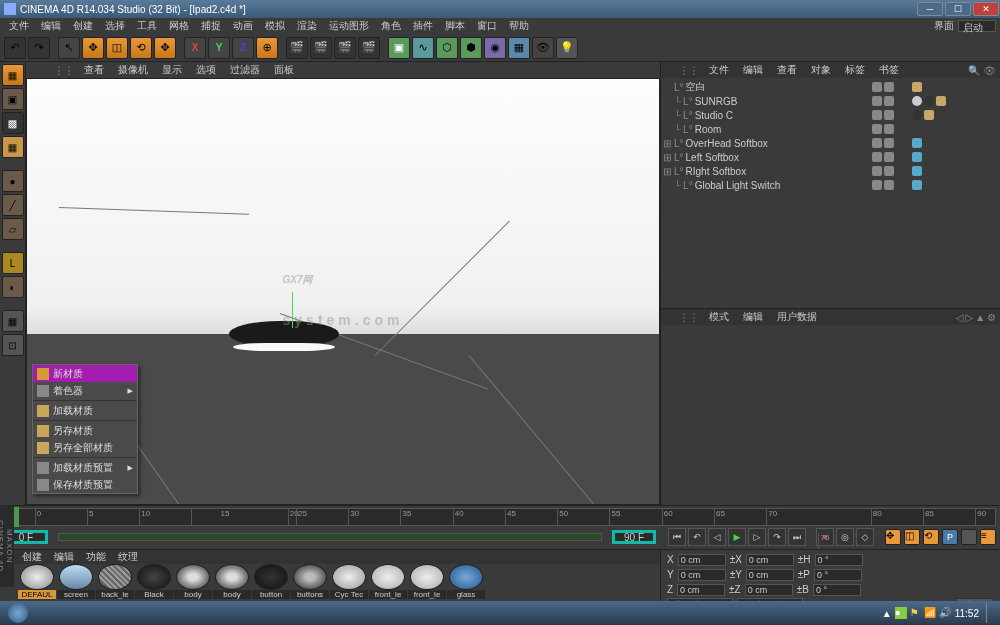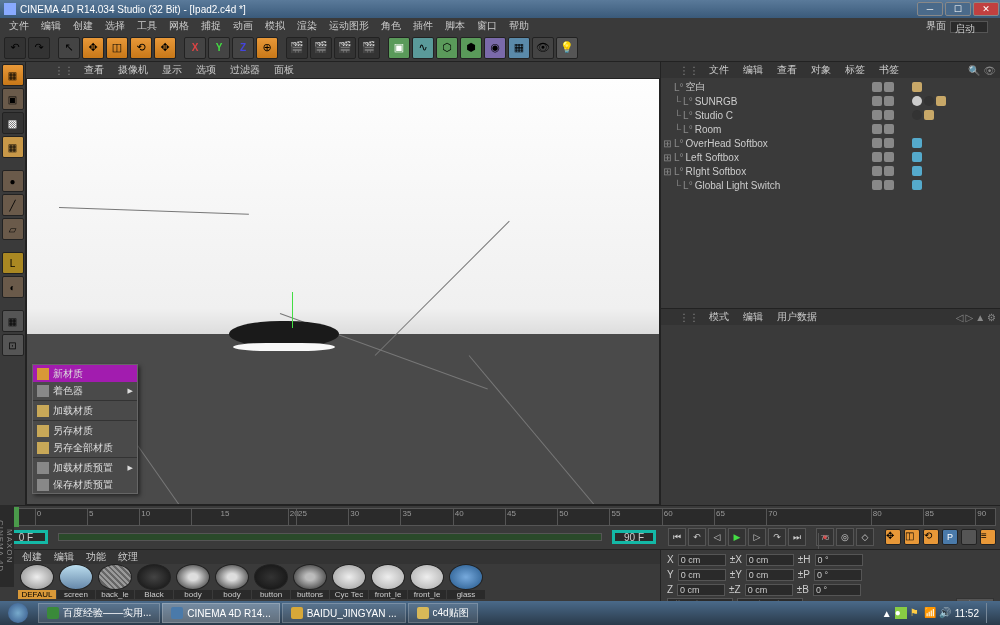--- a/index.html
+++ b/index.html
@@ -8,21 +8,21 @@
 
 .titlebar { height: 18px; background: linear-gradient(#5a7a9a, #3a5a7a); display: flex; align-items: center; color: #fff; padding-left: 4px; }
 .titlebar .icon { width: 12px; height: 12px; background: #8af; margin-right: 4px; }
 .winbtns { margin-left: auto; display: flex; }
 .winbtn { width: 26px; height: 14px; margin: 1px; display: flex; align-items: center; justify-content: center; border: 1px solid #888; border-radius: 2px; font-size: 9px; }
 .winbtn.min { background: #4a6a8a; } .winbtn.max { background: #4a6a8a; } .winbtn.close { background: #c04040; color: #fff; }
 
 
 .menubar { height: 16px; background: #3a3a3a; display: flex; align-items: center; padding-left: 4px; gap: 2px; color: #ccc; }
 .menu-item { padding: 0 5px; cursor: pointer; }
-.menubar-right { margin-left: auto; display: flex; align-items: flex-end; gap: 4px; padding-right: 12px; }
+.menubar-right { margin-left: auto; display: flex; align-items: center; gap: 4px; padding-right: 4px; }
 .dropdown { background: #2a2a2a; border: 1px solid #555; padding: 0 12px 0 4px; height: 12px; }
 
 
 .icontoolbar { height: 28px; background: #3a3a3a; border-bottom: 1px solid #222; display: flex; align-items: center; padding: 0 4px; gap: 2px; }
 .tbtn { width: 22px; height: 22px; border: 1px solid #222; border-radius: 2px; display: flex; align-items: center; justify-content: center; background: #444; cursor: pointer; font-size: 11px; }
 .tbtn.orange { background: linear-gradient(#e89838, #c87818); }
 .tbtn.blue { background: #4a7aaa; color: #fff; }
 .tbtn.dark { background: #333; }
 .tsep { width: 4px; }
 .axis-x { color: #d44; font-weight: bold; } .axis-y { color: #4d4; font-weight: bold; } .axis-z { color: #44d; font-weight: bold; }
@@ -224,20 +224,23 @@
     <div class="viewport">
       <div class="vp-white"></div>
       <div class="vp-dark"></div>
       <div class="vp-line" style="left:5%;top:30%;width:30%;transform:rotate(2deg)"></div>
       <div class="vp-line" style="left:40%;top:55%;width:35%;transform:rotate(20deg)"></div>
       <div class="vp-line" style="left:10%;top:70%;width:30%;transform:rotate(55deg)"></div>
       <div class="vp-line" style="left:55%;top:65%;width:30%;transform:rotate(-45deg)"></div>
       <div class="vp-line" style="left:70%;top:65%;width:35%;transform:rotate(50deg)"></div>
       <div class="vp-object"></div>
       <div style="position:absolute;left:42%;top:50%;width:1px;height:36px;background:#4d4"></div>
+      <div class="watermark">
+        <span>GX7网</span><br><span class="sub">system.com</span>
+      </div>
     </div>
   </div>
 
   <div class="right-col">
     <div class="panel-tabs">
       <span style="color:#888">⋮⋮</span>
       <span class="ptab">文件</span>
       <span class="ptab">编辑</span>
       <span class="ptab">查看</span>
       <span class="ptab">对象</span>
@@ -545,38 +548,20 @@
 </div>
 
 <div class="statusbar">
   <span>创建一个新的材质 [快捷键 Ctrl+N]</span>
 </div>
 
 <div class="taskbar">
   <div class="start-orb">
       <div class="orb"></div>
     </div>
-  <div id="task-items" style="display:flex">
-      <div class="task-item">
-        <span class="task-icon" style="background:#3a8a3a"></span>
-        <span>百度经验——实用...</span>
-      </div>
-      <div class="task-item active">
-        <span class="task-icon" style="background:#4a7aaa"></span>
-        <span>CINEMA 4D R14...</span>
-      </div>
-      <div class="task-item">
-        <span class="task-icon" style="background:#d8a838"></span>
-        <span>BAIDU_JINGYAN ...</span>
-      </div>
-      <div class="task-item">
-        <span class="task-icon" style="background:#d8b858"></span>
-        <span>c4d贴图</span>
-      </div>
-    </div>
   <div class="tray">
     <span>▲</span>
     <span class="tray-icon" style="background:#8c4">●</span>
     <span class="tray-icon" style="color:#fc4">⚑</span>
     <span class="tray-icon" style="color:#ccc">📶</span>
     <span class="tray-icon" style="color:#ccc">🔊</span>
     <span>11:52</span>
     <span style="width:8px;height:20px;border-left:1px solid #789;margin-left:4px"></span>
   </div>
 </div>

